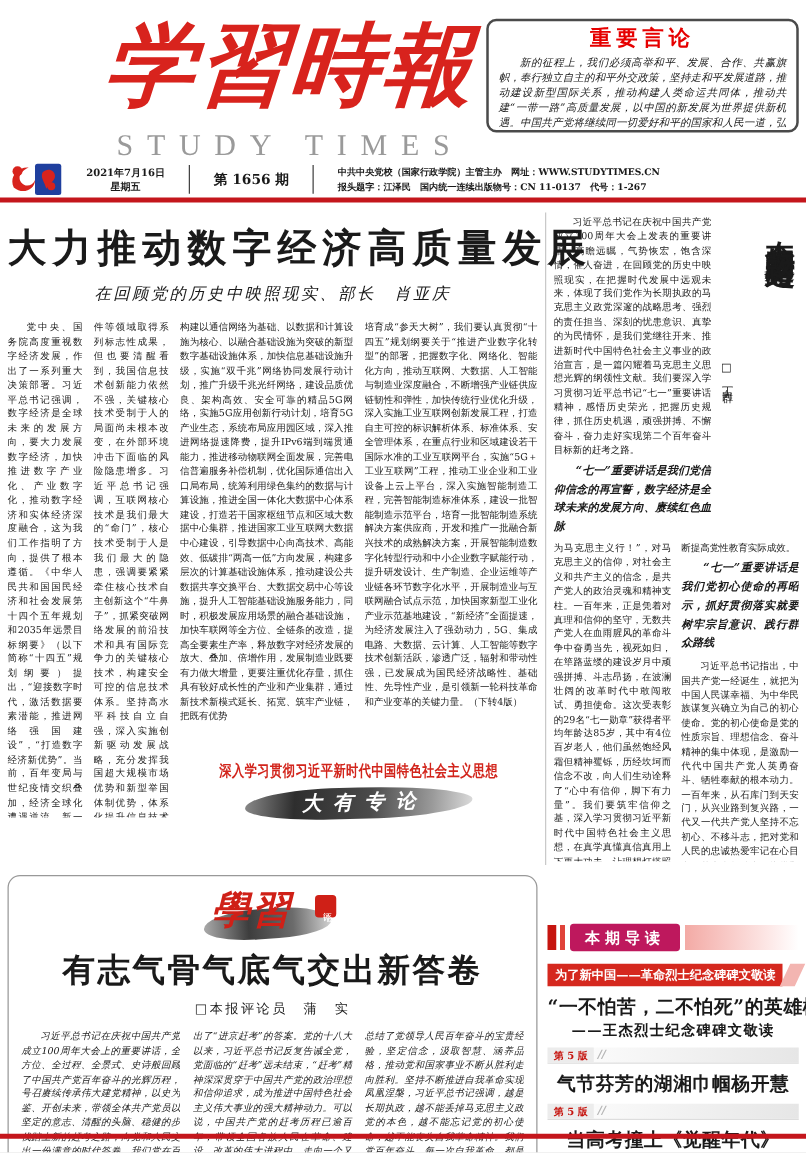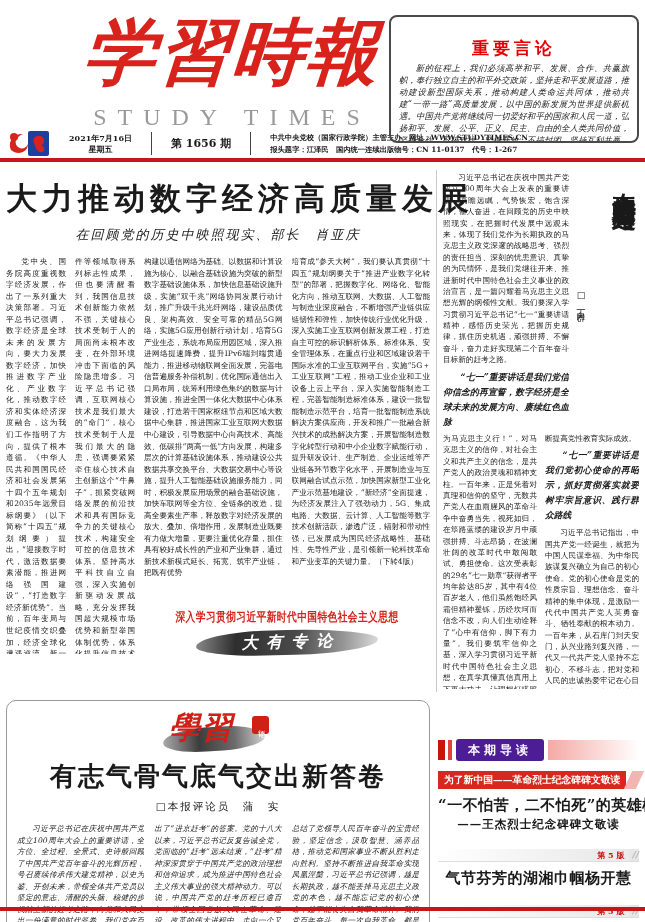--- a/index.html
+++ b/index.html
@@ -11,22 +11,22 @@
       font-size:72px;line-height:1.4;font-weight:900;color:#d8231d;font-style:italic;
       transform:skewX(-4deg);letter-spacing:2px;white-space:nowrap;}
   .mast-sub{position:absolute;left:72px;top:104px;width:320px;text-align:center;
       font-size:24px;letter-spacing:11px;color:#9a9a9a;font-family:"Liberation Serif",serif;}
   .info-row{position:absolute;left:8px;top:130px;display:flex;align-items:center;gap:19px;height:27px;}
   .logo{width:42px;height:27px;flex:none;}
   .date-block{font-size:8px;font-weight:bold;line-height:1.35;text-align:center;white-space:nowrap;}
   .sep{width:1px;height:23px;background:#444;flex:none;}
   .issue{font-size:11px;font-weight:bold;white-space:nowrap;}
   .pub-block{font-size:7.3px;line-height:1.6;white-space:nowrap;font-weight:bold;}
-  .quote-box{position:absolute;right:6px;top:15px;width:250px;height:128px;border:2px solid #4a4a4a;
-      border-radius:8px;padding:19px 8px;box-sizing:border-box;overflow:hidden;}
+  .quote-box{position:absolute;right:6px;top:15px;width:250px;height:91px;border:2px solid #4a4a4a;
+      border-radius:8px;padding:1px 8px;box-sizing:border-box;overflow:hidden;}
   .quote-title{text-align:center;color:#e60000;font-weight:900;font-size:17px;letter-spacing:4px;margin:1px 0 3px;}
   .quote-body{font-size:8.4px;line-height:1.42;text-align:justify;text-indent:2em;font-style:italic;}
   .rule-red{height:4px;background:#c4161c;}
   
   .mid{display:flex;padding:0 6px;}
   .main-article{width:424px;flex:none;}
   .ma-h1{font-size:31px;font-weight:900;letter-spacing:5px;text-align:center;margin:16px 0 6px;white-space:nowrap;}
   .ma-byline{text-align:center;font-size:13px;font-style:italic;letter-spacing:2px;margin-bottom:12px;}
   .cols{display:flex;gap:9px;}
   .col{flex:1;font-size:7.6px;line-height:1.52;text-align:justify;overflow:hidden;}
@@ -69,31 +69,31 @@
       writing-mode:vertical-rl;letter-spacing:1px;}
   .cm-titleblock{flex:1;text-align:center;}
   .cm-h2{font-size:26px;font-weight:900;letter-spacing:2px;margin:0 0 6px;white-space:nowrap;}
   .cm-byline{font-size:10.5px;letter-spacing:2px;}
   .cm-cols{display:flex;gap:10px;margin-top:9px;height:148px;overflow:hidden;}
   .cm-col{flex:1;font-size:7.6px;font-style:italic;line-height:1.52;text-align:justify;overflow:hidden;}
   .digest{flex:1;margin-left:8px;padding-top:40px;min-width:0;}
   .dg-header{display:flex;align-items:center;height:20px;}
   .dg-bar1{width:7px;height:20px;background:#c6150f;margin-right:3px;flex:none;}
   .dg-bar2{width:4px;height:20px;background:#e0433a;margin-right:4px;flex:none;}
-  .dg-label{background:#4c1d95;color:#fff;font-size:12px;font-weight:bold;letter-spacing:4px;
+  .dg-label{background:#be185d;color:#fff;font-size:12px;font-weight:bold;letter-spacing:4px;
       padding:3px 12px 2px;border-radius:3px;white-space:nowrap;}
   .dg-grad{flex:1;height:20px;background:linear-gradient(90deg,#f3aaa5,#fde9e8 75%,#fff);margin-left:4px;}
   .dg-series{margin-top:11px;display:inline-block;background:#d5281e;color:#fff;font-size:9.8px;
       font-weight:bold;padding:3px 6px 2px;position:relative;white-space:nowrap;}
   .dg-series::after{content:"";position:absolute;right:-14px;top:0;width:12px;height:100%;
       background:#f3b5b1;transform:skewX(-25deg);}
   .dg-item{text-align:center;margin-top:7px;}
   .dg-item-title{font-size:15px;font-weight:900;letter-spacing:0.5px;white-space:nowrap;}
   .dg-item-sub{font-size:11.5px;font-weight:900;margin-top:2px;letter-spacing:1px;}
-  .dg-pageline{display:flex;justify-content:flex-end;align-items:center;margin-top:17px;height:12px;
+  .dg-pageline{display:flex;justify-content:flex-start;align-items:center;margin-top:6px;height:12px;
       background:linear-gradient(90deg,#fff,#e6e6e6);border-bottom:1px solid #ddd;}
   .dg-page{font-size:8px;color:#c6150f;background:#ececec;padding:1px 5px 0;font-weight:bold;white-space:nowrap;}
   .dg-slash{color:#b5b5b5;font-size:9px;font-style:italic;margin-left:3px;font-weight:bold;}
   .bottom-rule{position:absolute;left:0;right:0;bottom:11px;}
 </style>
 </head>
 <body>
 
 <div class="page">
 

